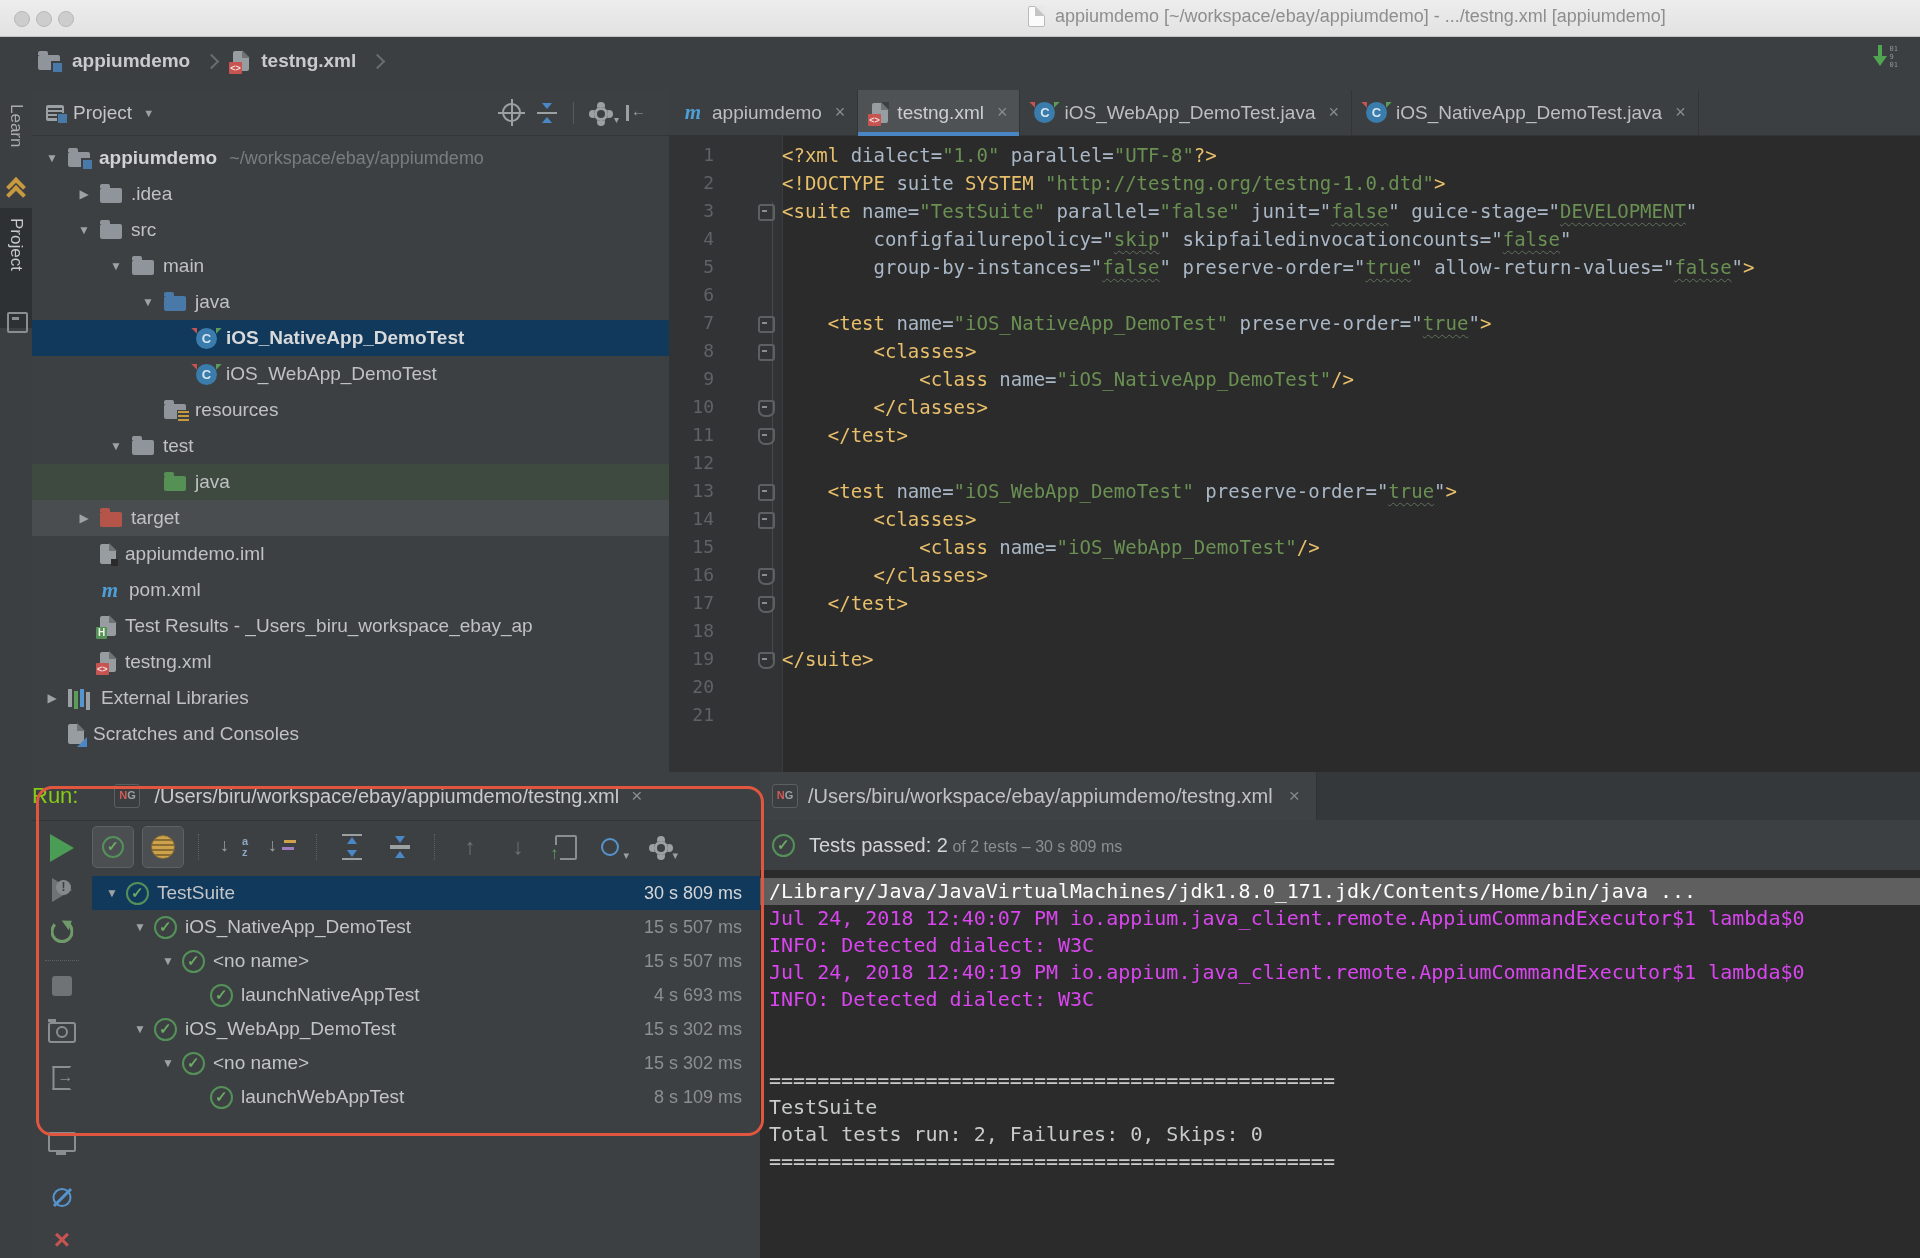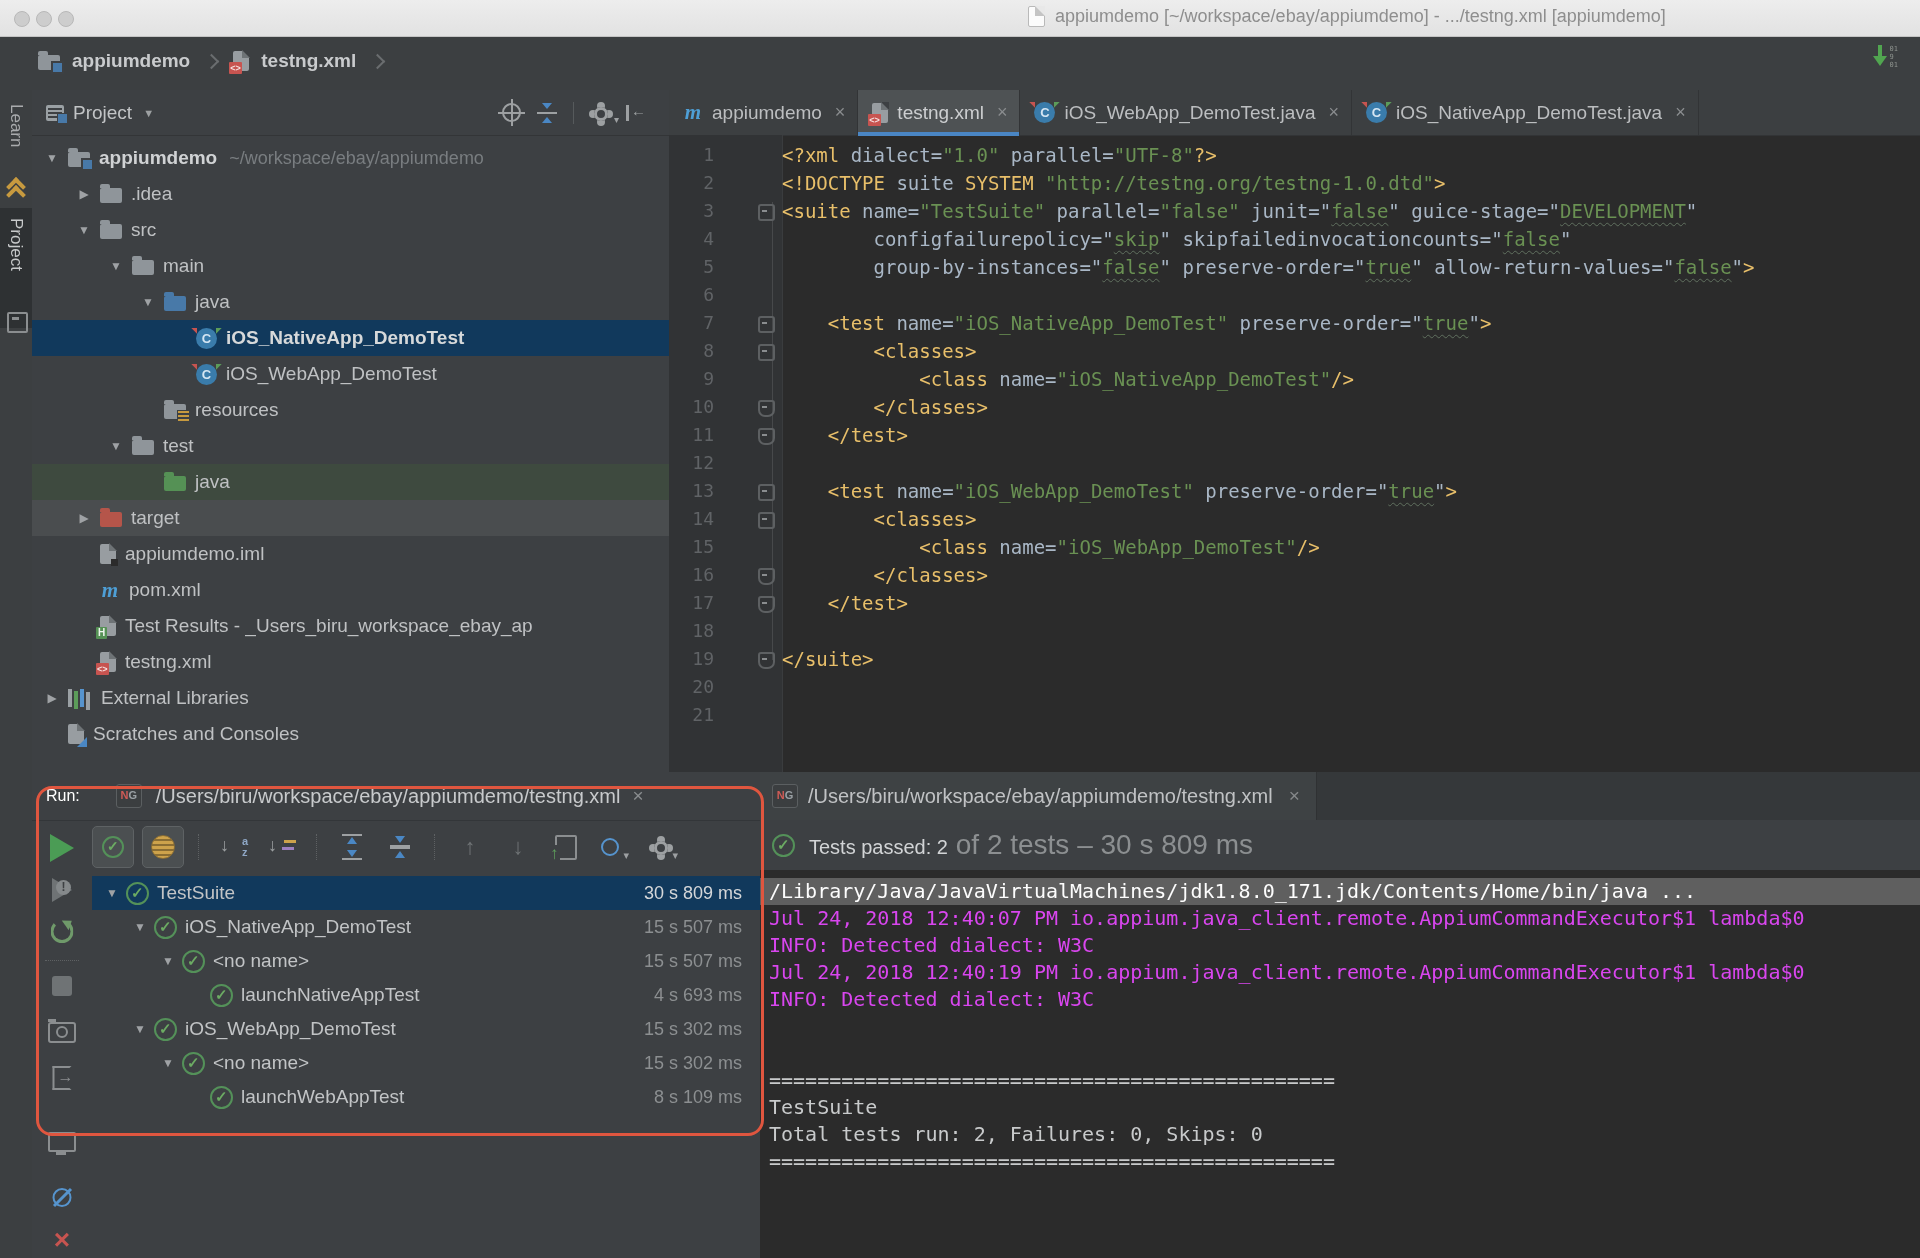--- a/index.html
+++ b/index.html
@@ -109,21 +109,21 @@
   .fm::after{content:"";position:absolute;left:2px;top:4px;width:5px;height:2px;background:#8a8d8f}
   .fm.f-bottom{border-radius:3px 3px 7px 7px}
   .fm.f-top{border-radius:3px 3px 3px 3px}
   .foldline{position:absolute;left:103px;top:112px;width:1px;height:458px;background:#47494b}
   .c-tag{color:#e8bf6a}.c-attr{color:#a9b7c6}.c-plain{color:#a9b7c6}.c-q{color:#a9b7c6}
   .c-str{color:#6a9153}
   .c-typo{color:#6a9153;text-decoration:underline wavy #60705f 1px;text-underline-offset:4px}
   
   .bottoml{position:absolute;left:32px;top:772px;width:728px;height:486px;background:#3d4043}
   .runhead{position:absolute;left:0;top:0;width:100%;height:48px;border-bottom:1px solid #333639;display:flex;align-items:center}
-  .run-label{color:#ffffff;font-size:16px;margin-left:14px}
+  .run-label{color:#84cc16;font-size:22px;}
   .run-path{color:#c8cacc;font-size:20px;margin-left:14px;white-space:nowrap}
   .run-close{color:#8a8d8f;font-size:19px;margin-left:12px}
   .runhead .ic.ng{margin-left:36px}
   .runtb{position:absolute;left:60px;top:50px;height:50px;display:flex;align-items:center;gap:8px}
   .tbtn{width:40px;height:40px;display:flex;align-items:center;justify-content:center;border-radius:5px}
   .tbtn.pressed{background:#4b4f51;border:1px solid #5e6264}
   .tsep{width:1px;height:26px;border-left:1px dotted #5e6163;margin:0 6px}
   .tbi{position:relative;display:inline-block}
   .tbi.show-passed{width:18px;height:18px;border:2px solid #549159;border-radius:50%}
   .tbi.show-passed::after{content:"✓";position:absolute;left:3px;top:-2px;color:#6cab63;font:bold 14px/20px "Liberation Sans",sans-serif}
@@ -181,21 +181,21 @@
   .rrow.sel .time{color:#d5d7d9}
   .redbox{position:absolute;left:4px;top:14px;width:722px;height:344px;border:3px solid #e0563f;border-radius:16px;pointer-events:none;z-index:6}
   
   .console{position:absolute;left:760px;top:772px;width:1160px;height:486px;background:#2b2b2b}
   .ctabrow{position:absolute;left:0;top:0;width:100%;height:48px;background:#35383a;border-bottom:1px solid #2f3133}
   .ctab{position:absolute;left:0;top:0;height:48px;display:flex;align-items:center;background:#3e4244;border-right:1px solid #2f3133;padding:0 16px 0 12px;gap:10px}
   .ctab-path{color:#c0c2c4;font-size:20px;white-space:nowrap}
   .ctab-close{color:#85888a;font-size:19px;margin-left:6px}
   .statusrow{position:absolute;left:0;top:48px;width:100%;height:50px;background:#3d4043;display:flex;align-items:center;gap:14px;padding-left:12px;box-sizing:border-box}
   .status-strong{color:#d2d4d6;font-size:20px}
-  .status-rest{color:#8c8f91;font-size:28px}
+  .status-rest{color:#8c8f91;font-size:16px}
   .clines{position:absolute;left:0;top:106px;width:100%;font-family:"DejaVu Sans Mono",monospace;font-size:20px;line-height:27px;white-space:pre}
   .cline{padding-left:9px;min-height:27px;color:#c8cacb}
   .cline.error{color:#d946ef}
   .cline.highlight{background:#5f5f5f;color:#fdfdfd;width:1905px}
 </style>
 </head>
 <body>
 
 <div class="screen">
 

